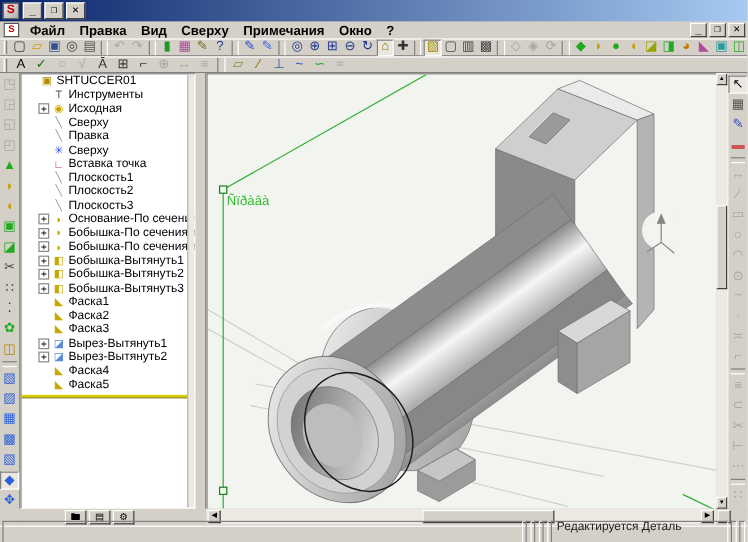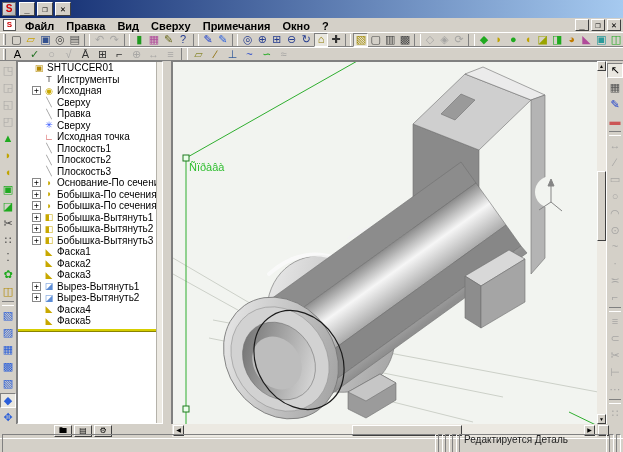--- a/index.html
+++ b/index.html
@@ -266,21 +266,21 @@
         <span>Правка</span>
       </div>
       <div class="trow" style="padding-left: 12px;">
         <span class="tplus none"></span>
         <span class="ticon" style="color: rgb(51, 85, 255);">✳</span>
         <span>Сверху</span>
       </div>
       <div class="trow" style="padding-left: 12px;">
         <span class="tplus none"></span>
         <span class="ticon" style="color: rgb(204, 51, 51);">∟</span>
-        <span>Исходная точка</span>
+        <span>Вставка точка</span>
       </div>
       <div class="trow" style="padding-left: 12px;">
         <span class="tplus none"></span>
         <span class="ticon" style="color: rgb(153, 153, 153);">╲</span>
         <span>Плоскость1</span>
       </div>
       <div class="trow" style="padding-left: 12px;">
         <span class="tplus none"></span>
         <span class="ticon" style="color: rgb(153, 153, 153);">╲</span>
         <span>Плоскость2</span>

